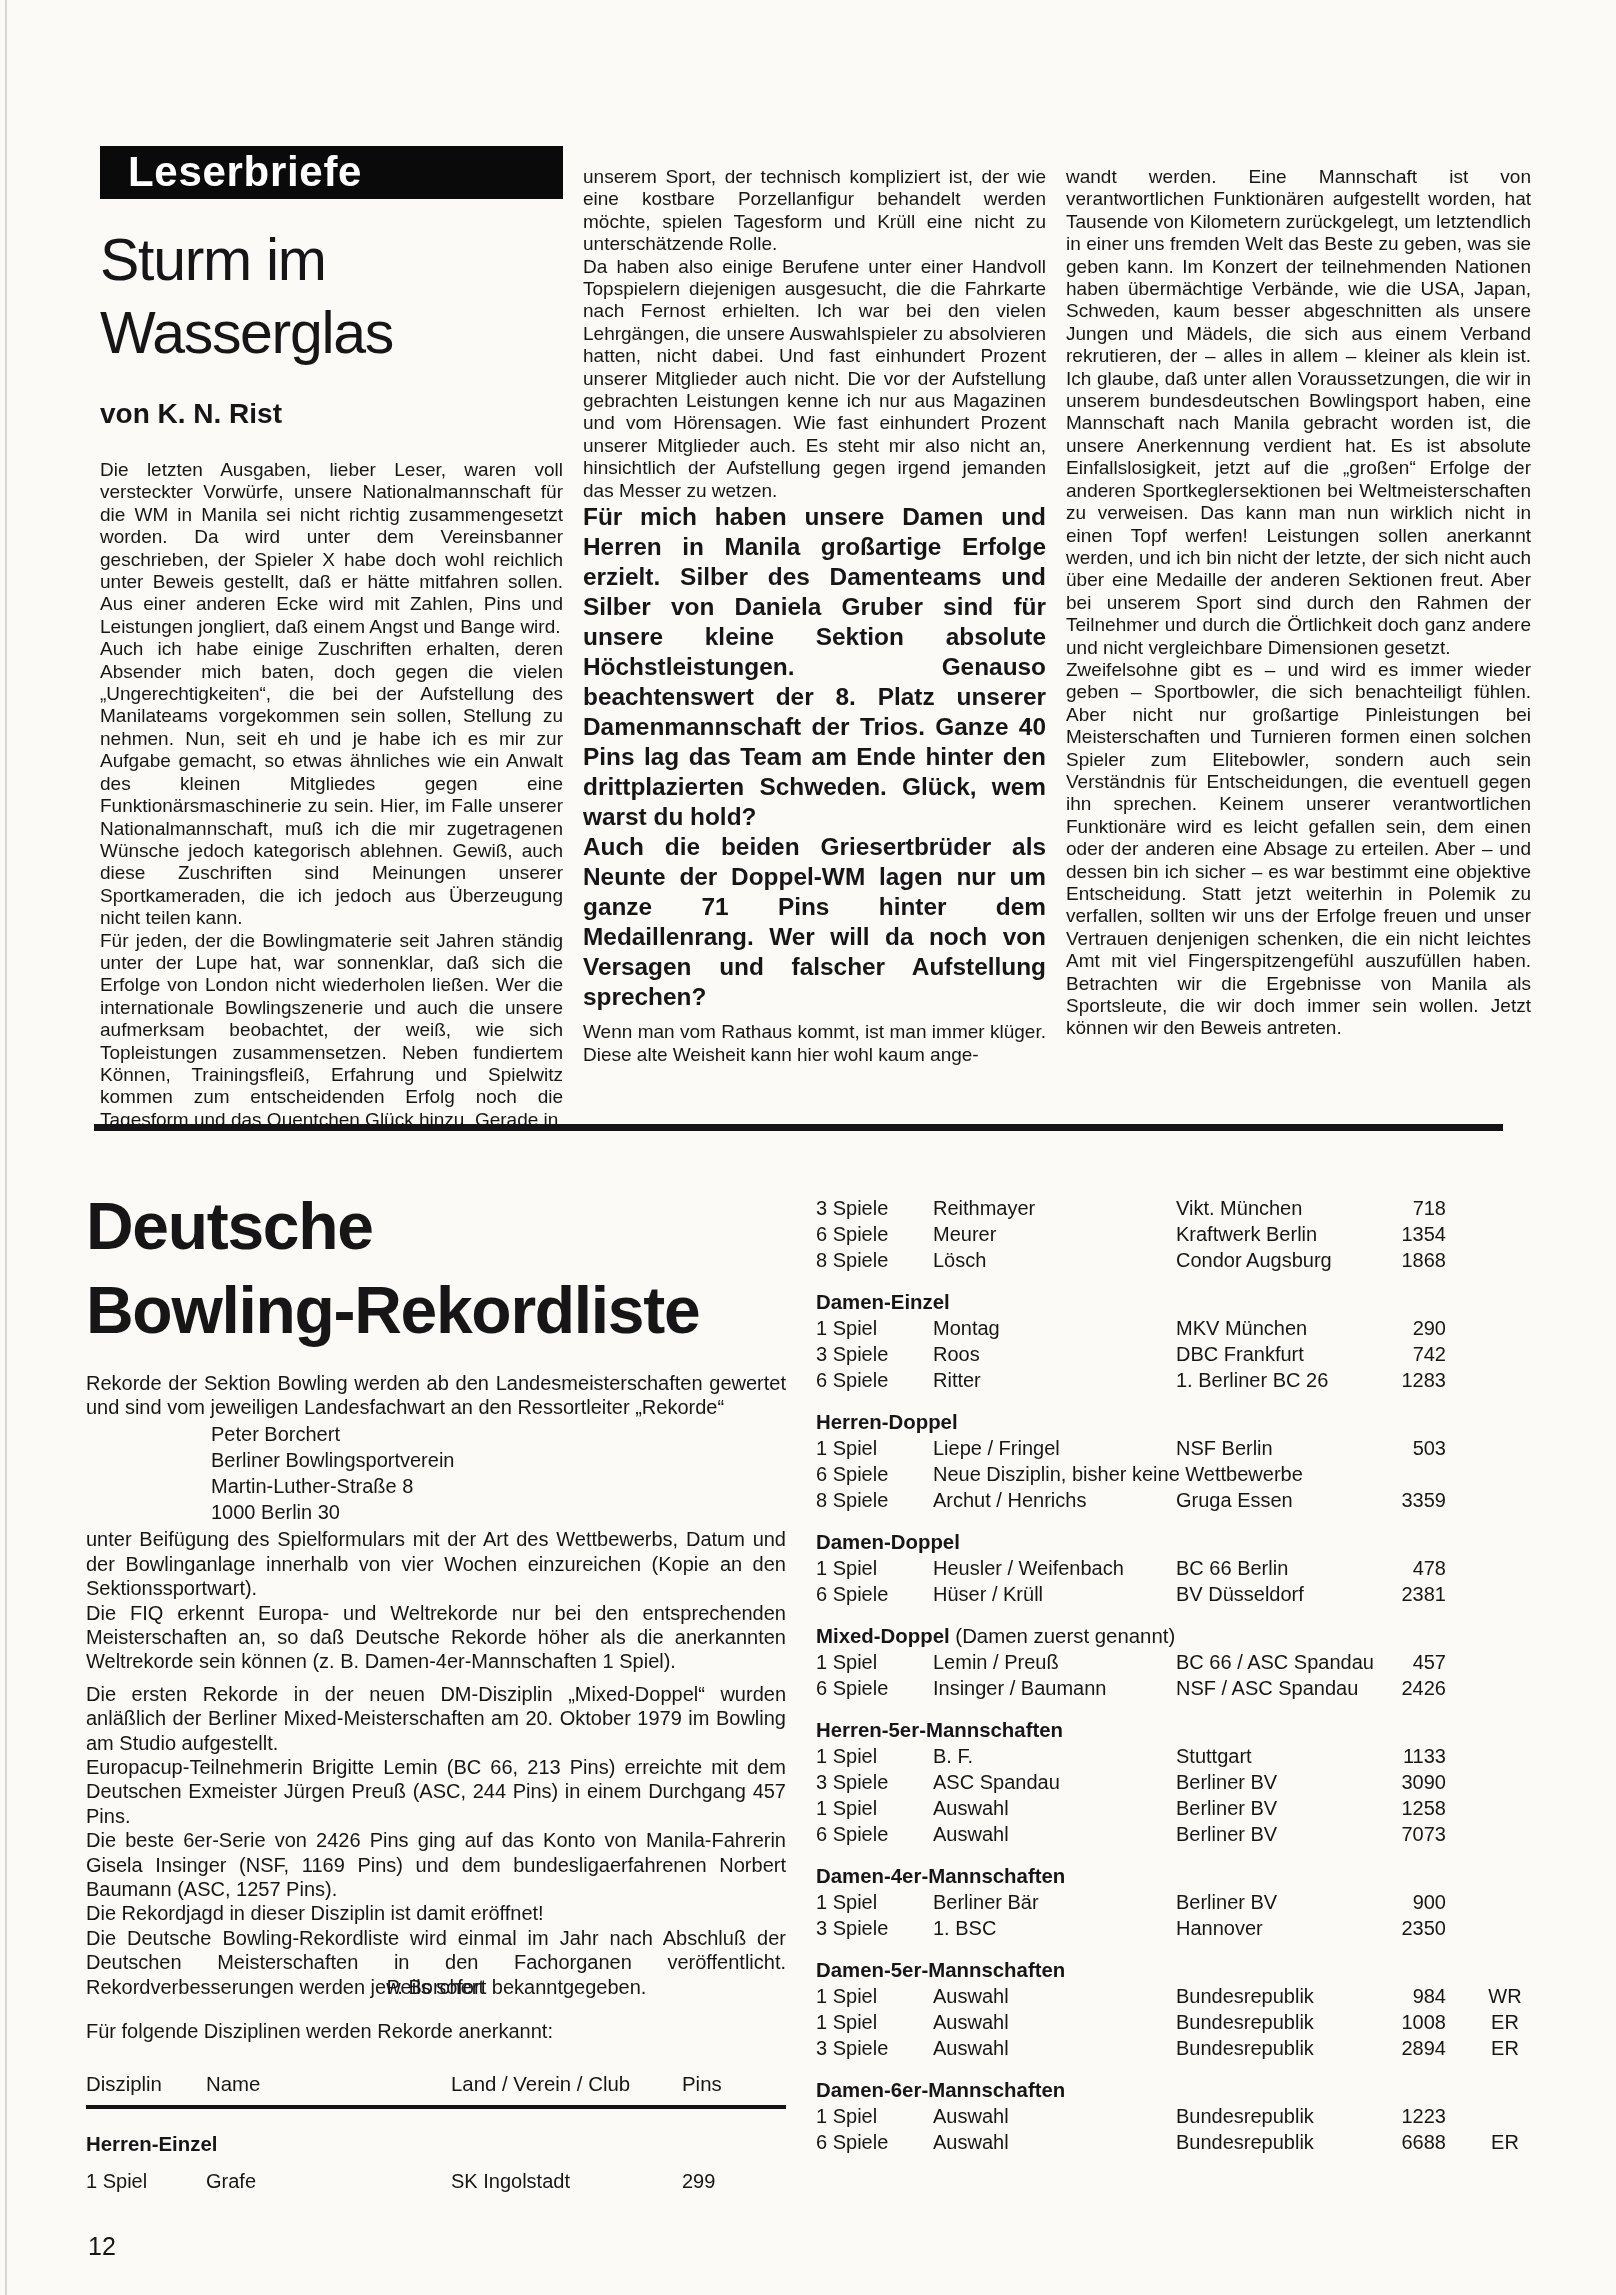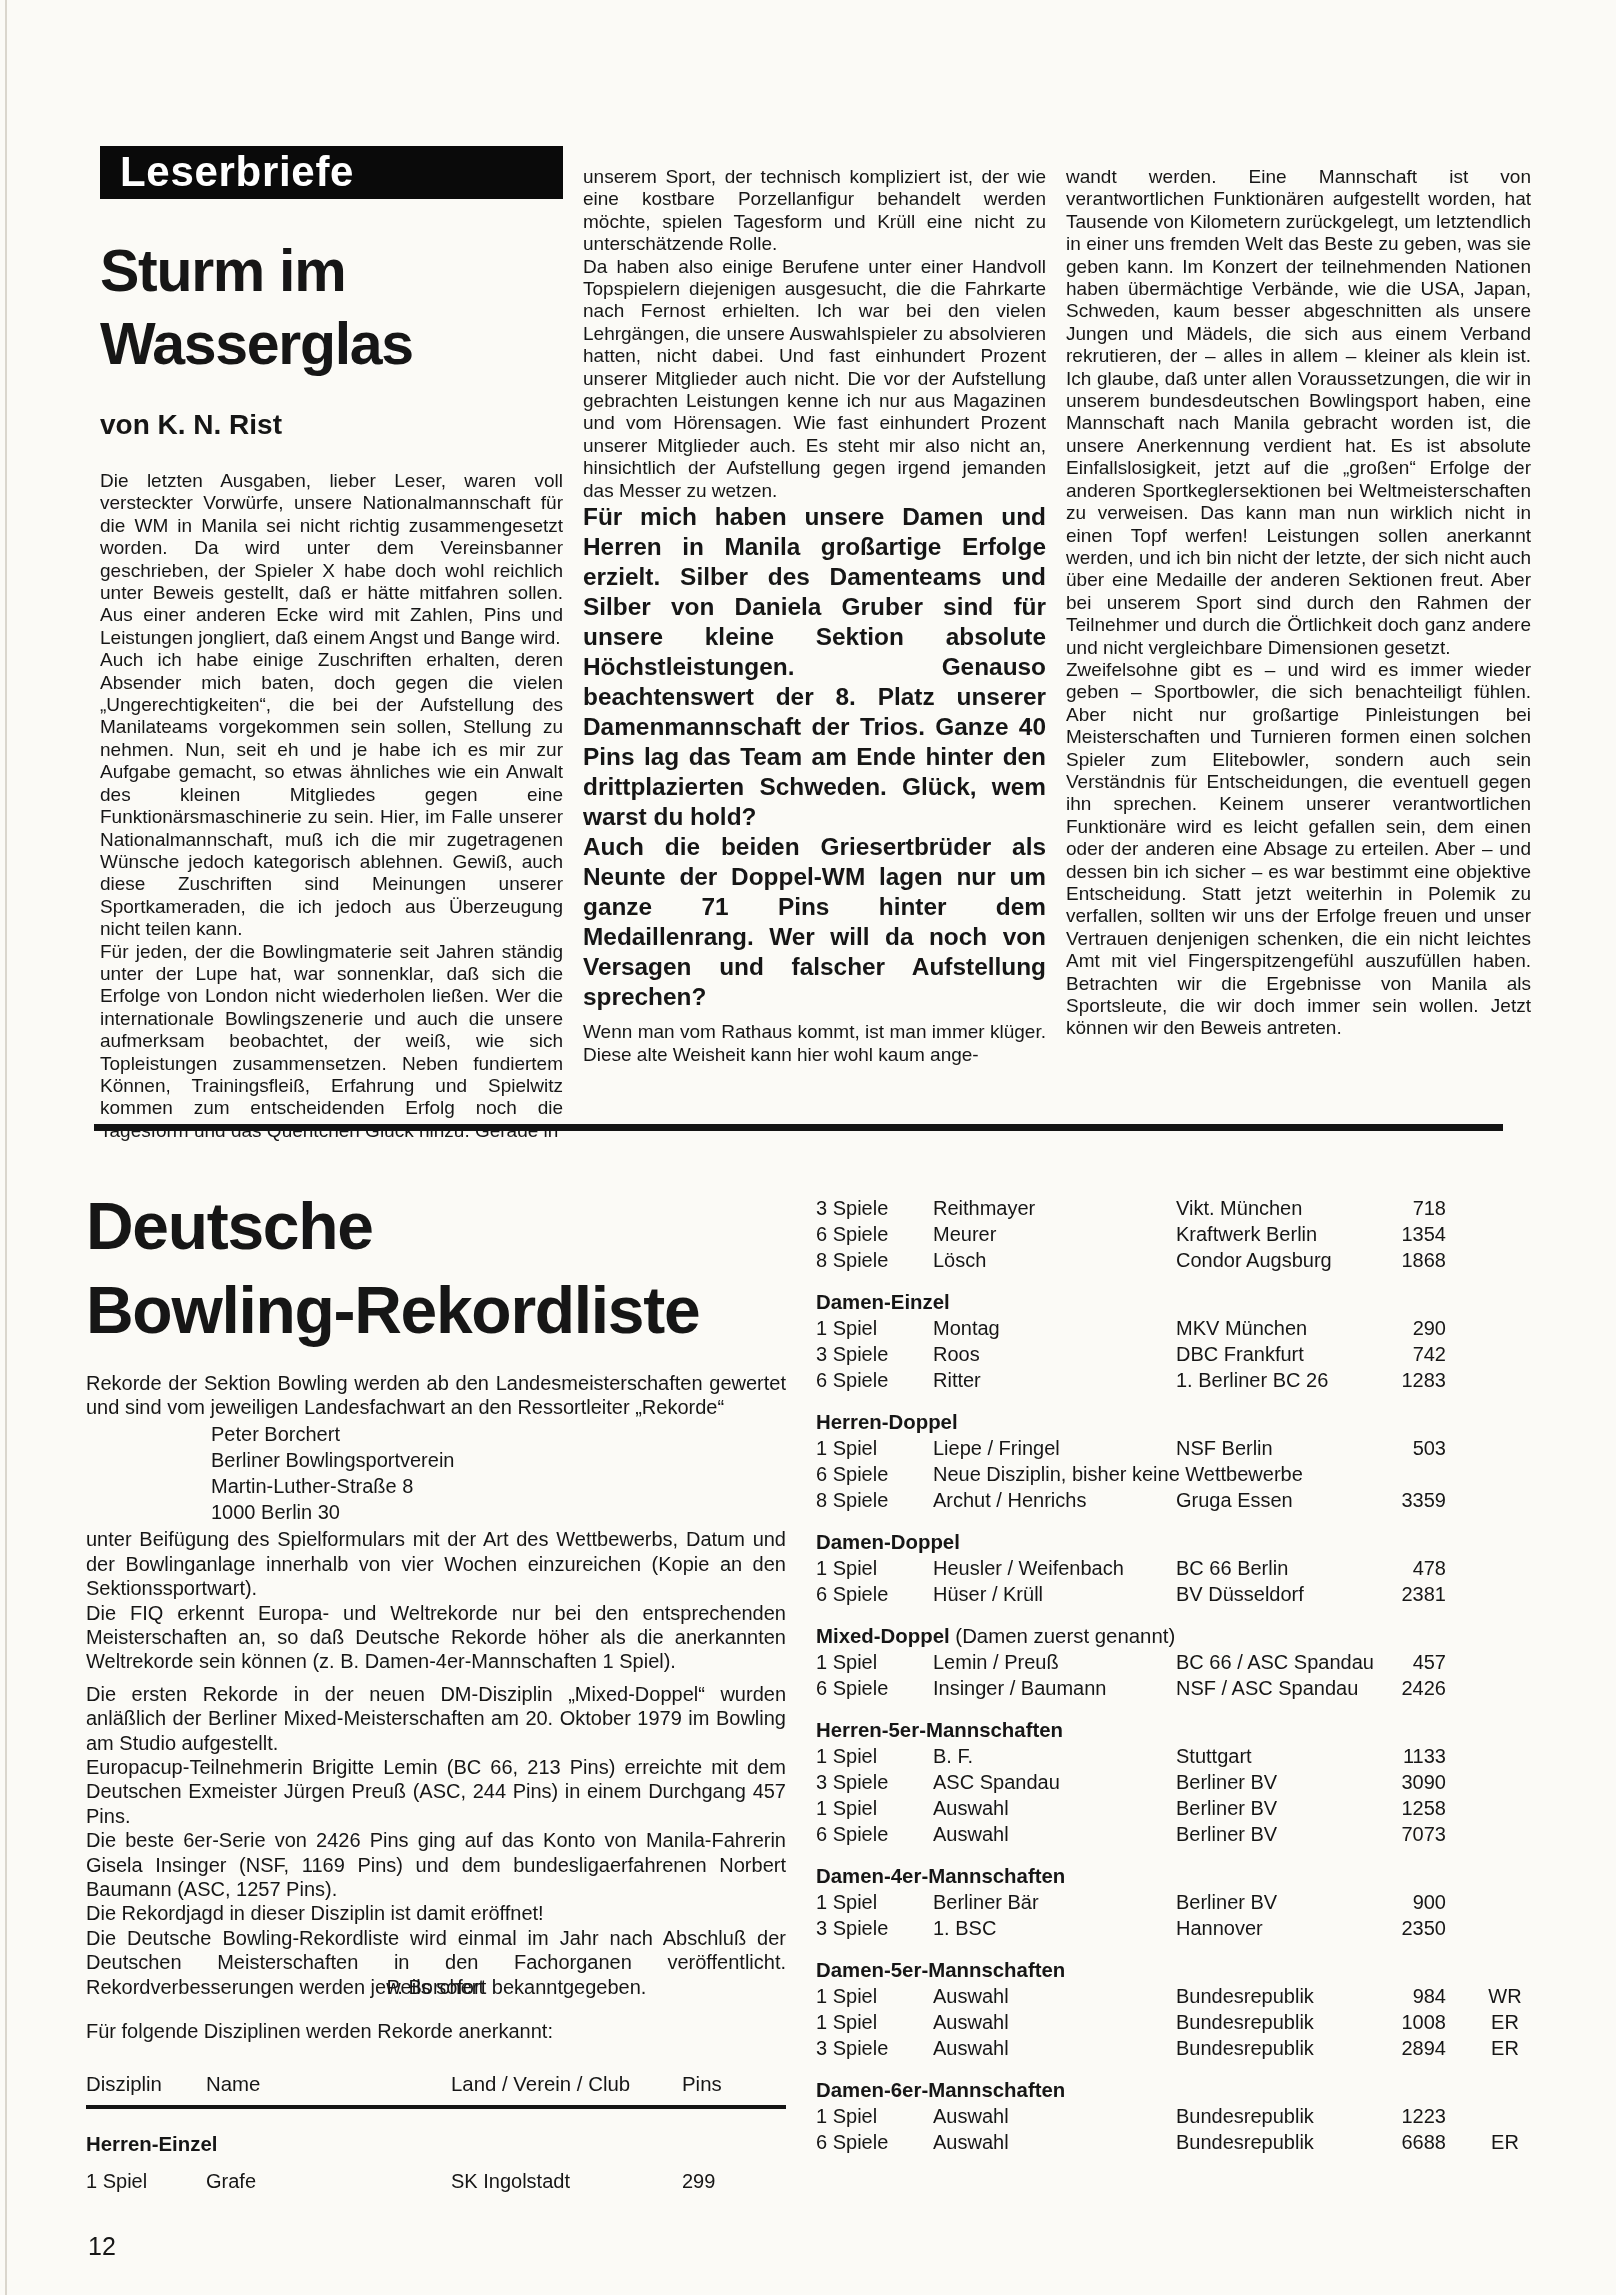--- a/index.html
+++ b/index.html
@@ -5,23 +5,23 @@
   html,body{margin:0;padding:0}
   body{
     position:relative;width:1616px;height:2295px;
     background:#fbfaf6;color:#161616;
     font-family:"Liberation Sans",sans-serif;
     overflow:hidden;
   }
   .scan-edge{position:absolute;left:4.6px;top:0;width:2px;height:100%;background:#dad6cd}
   
   .top-col1{position:absolute;left:100px;top:146px;width:463px}
-  .kicker{background:#0a0a0a;color:#ffffff;height:53px;line-height:51px;padding-left:20px;
+  .kicker{background:#0a0a0a;color:#ffffff;height:53px;line-height:51px;padding-left:28px;
           box-sizing:border-box;font-size:42px;font-weight:700;letter-spacing:0.7px}
-  .title{margin:36px 0 0;font-size:59px;line-height:73px;font-weight:700;letter-spacing:-1.3px}
+  .title{margin:25px 0 0;font-size:59px;line-height:73px;font-weight:400;letter-spacing:-1.3px}
   .tline{display:block}
   .byline{margin-top:28px;font-size:28px;font-weight:700}
   .top-col1 .body-text{margin-top:29px}
   .body-text p{margin:0;font-size:19px;line-height:22.4px;text-align:justify}
   .body-text p.emph{font-size:24.4px;line-height:30px;font-weight:700}
   .body-text p.emph + p.normal{margin-top:9.2px}
   .top-col2{position:absolute;left:583px;top:166px;width:463px}
   .top-col3{position:absolute;left:1066px;top:166px;width:465px}
   .b{font-weight:400}
   

